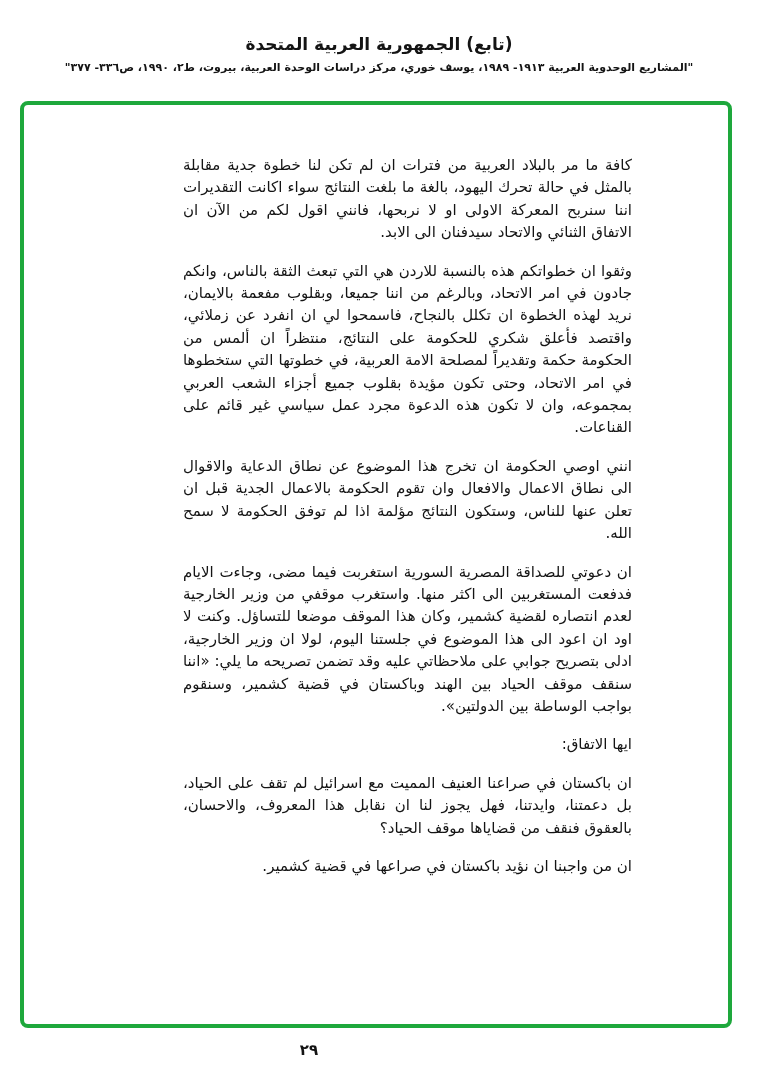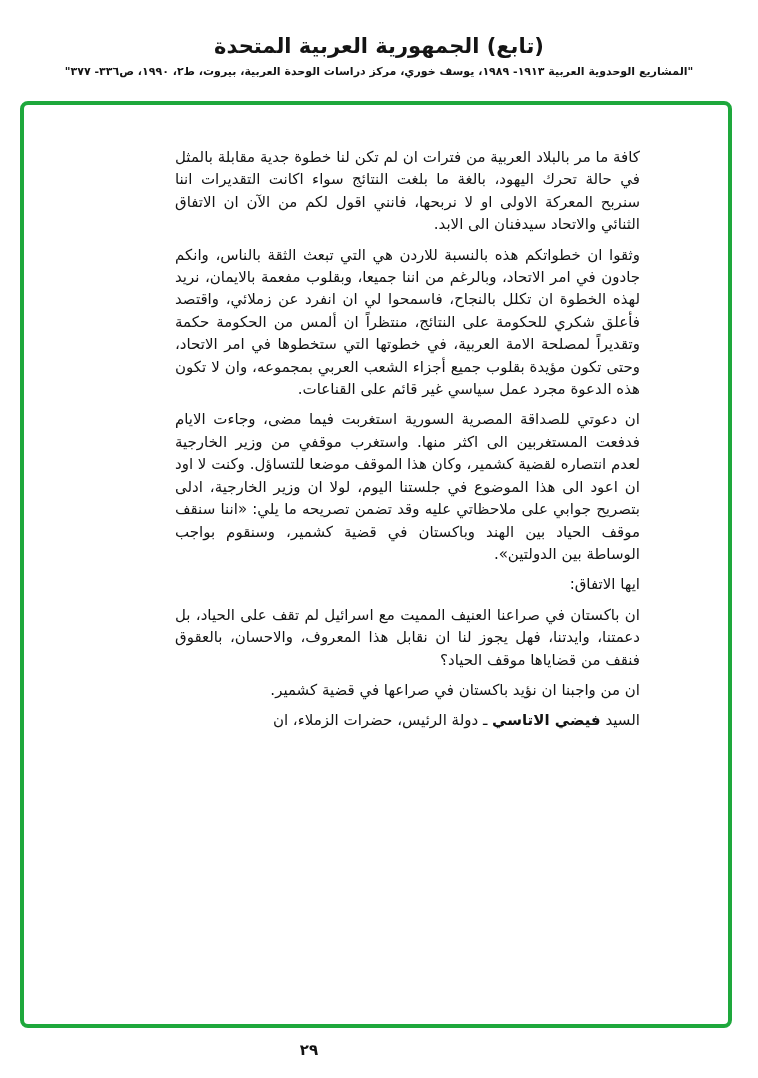--- a/index.html
+++ b/index.html
@@ -17,21 +17,21 @@
   }
   .page-header {
     position: absolute;
     top: 34px;
     left: 0;
     width: 758px;
     text-align: center;
     direction: rtl;
   }
   .page-title {
-    font-size: 21px;
+    font-size: 17px;
     font-weight: bold;
     letter-spacing: 0;
   }
   .source-citation {
     margin-top: 7px;
     font-size: 11px;
     font-weight: bold;
     white-space: nowrap;
   }
   .document-box {
@@ -49,21 +49,21 @@
     position: absolute;
     top: 33px;
     right: 80px;
     width: 481px;
     direction: rtl;
     text-align: justify;
     font-size: 15px;
     line-height: 22.4px;
   }
   .document-content p {
-    margin: 8px;
+    margin: 16px;
     padding: 0;
   }
   .speaker-bold {
     font-weight: bold;
   }
   .page-footer {
     position: absolute;
     top: 1040px;
     left: 0;
     width: 618px;
@@ -80,23 +80,23 @@
 
 <div class="page-header">
   <div class="page-title">(تابع) الجمهورية العربية المتحدة</div>
   <div class="source-citation">"المشاريع الوحدوية العربية ١٩١٣- ١٩٨٩، يوسف خوري، مركز دراسات الوحدة العربية، بيروت، ط٢، ١٩٩٠، ص٣٣٦- ٣٧٧"</div>
 </div>
 
 <div class="document-box">
   <div class="document-content">
     <p>كافة ما مر بالبلاد العربية من فترات ان لم تكن لنا خطوة جدية مقابلة بالمثل في حالة تحرك اليهود، بالغة ما بلغت النتائج سواء اكانت التقديرات اننا سنربح المعركة الاولى او لا نربحها، فانني اقول لكم من الآن ان الاتفاق الثنائي والاتحاد سيدفنان الى الابد.</p>
     <p>وثقوا ان خطواتكم هذه بالنسبة للاردن هي التي تبعث الثقة بالناس، وانكم جادون في امر الاتحاد، وبالرغم من اننا جميعا، وبقلوب مفعمة بالايمان، نريد لهذه الخطوة ان تكلل بالنجاح، فاسمحوا لي ان انفرد عن زملائي، واقتصد فأعلق شكري للحكومة على النتائج، منتظراً ان ألمس من الحكومة حكمة وتقديراً لمصلحة الامة العربية، في خطوتها التي ستخطوها في امر الاتحاد، وحتى تكون مؤيدة بقلوب جميع أجزاء الشعب العربي بمجموعه، وان لا تكون هذه الدعوة مجرد عمل سياسي غير قائم على القناعات.</p>
+    <p>انني اوصي الحكومة ان تخرج هذا الموضوع عن نطاق الدعاية والاقوال الى نطاق الاعمال والافعال وان تقوم الحكومة بالاعمال الجدية قبل ان تعلن عنها للناس، وستكون النتائج مؤلمة اذا لم توفق الحكومة لا سمح الله.</p>
     <p>ان دعوتي للصداقة المصرية السورية استغربت فيما مضى، وجاءت الايام فدفعت المستغربين الى اكثر منها. واستغرب موقفي من وزير الخارجية لعدم انتصاره لقضية كشمير، وكان هذا الموقف موضعا للتساؤل. وكنت لا اود ان اعود الى هذا الموضوع في جلستنا اليوم، لولا ان وزير الخارجية، ادلى بتصريح جوابي على ملاحظاتي عليه وقد تضمن تصريحه ما يلي: «اننا سنقف موقف الحياد بين الهند وباكستان في قضية كشمير، وسنقوم بواجب الوساطة بين الدولتين».</p>
     <p>ايها الاتفاق:</p>
     <p>ان باكستان في صراعنا العنيف المميت مع اسرائيل لم تقف على الحياد، بل دعمتنا، وايدتنا، فهل يجوز لنا ان نقابل هذا المعروف، والاحسان، بالعقوق فنقف من قضاياها موقف الحياد؟</p>
     <p>ان من واجبنا ان نؤيد باكستان في صراعها في قضية كشمير.</p>
-    <p><span>السيد </span><span class="speaker-bold">فيضي الاتاسي</span><span> ـ دولة الرئيس، حضرات الزملاء، ان</span></p>
   </div>
 </div>
 
 <div class="page-footer">
   <span class="page-number">٢٩</span>
 </div>
 
 </body></html>

